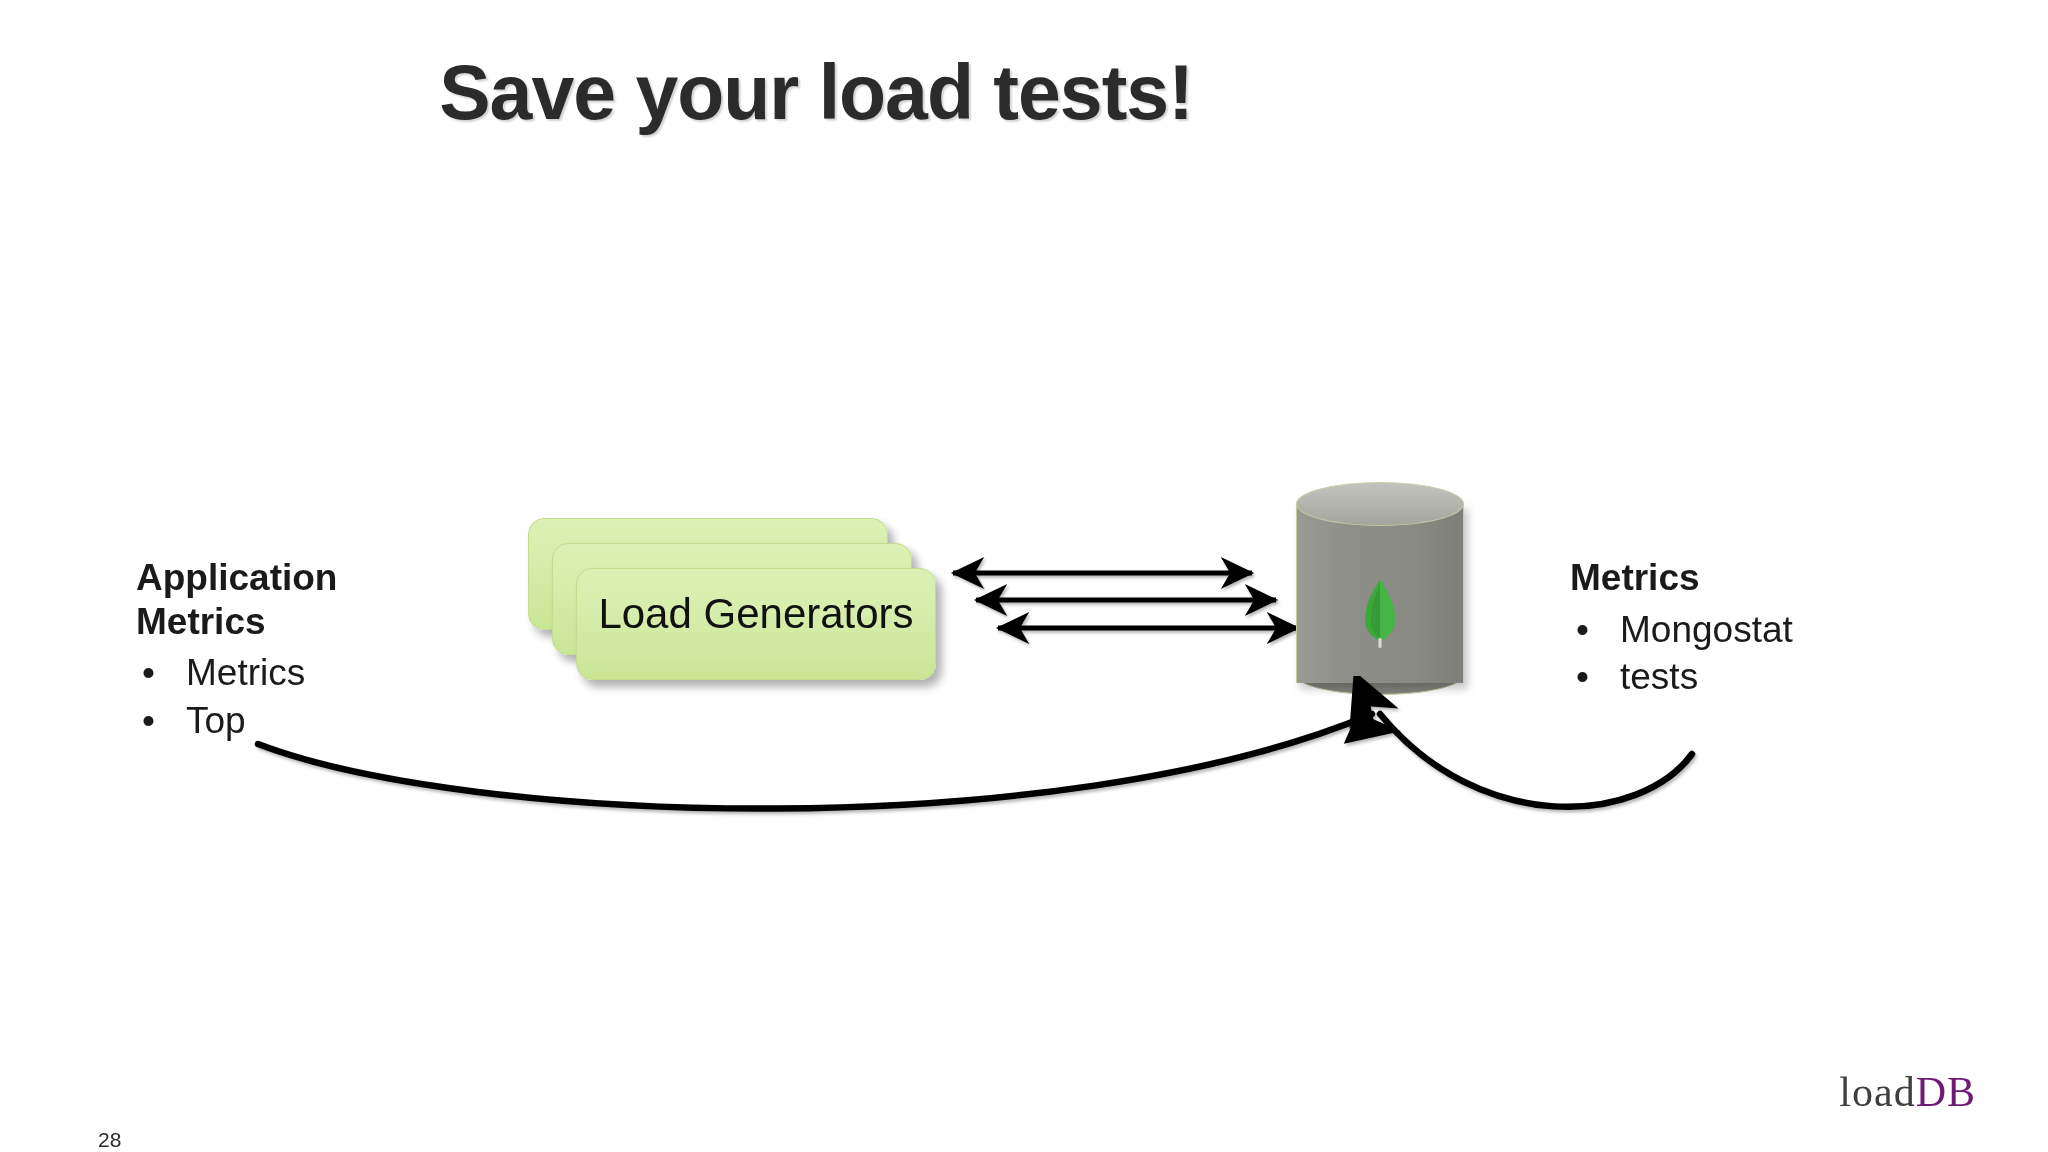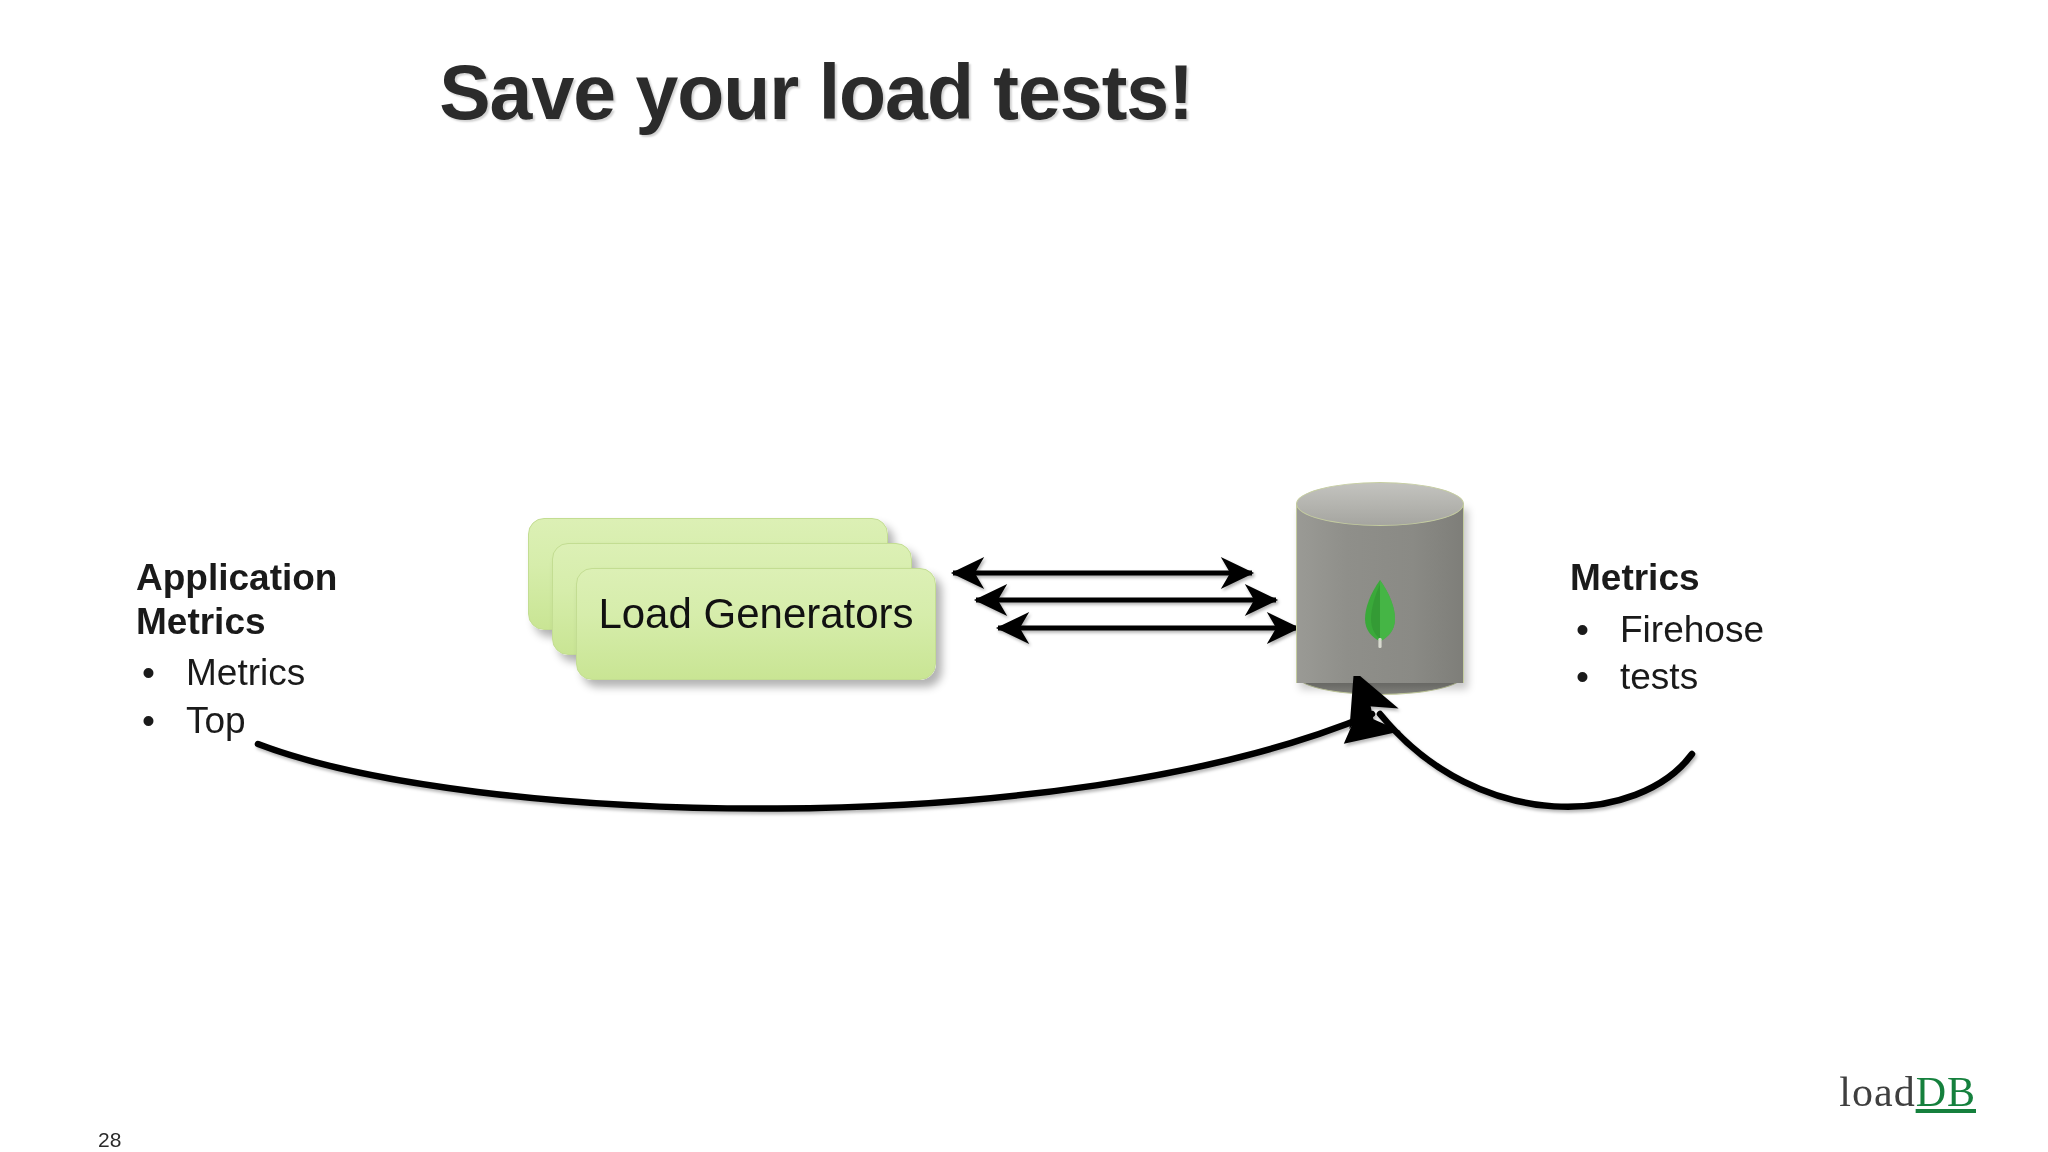--- a/index.html
+++ b/index.html
@@ -192,21 +192,21 @@
   .brand-logo {
     position: absolute;
     right: 72px;
     top: 1068px;
     font-family: "Liberation Serif", serif;
     font-size: 42px;
     letter-spacing: 1px;
     white-space: nowrap;
   }
   .brand-mongo { color: #3f3f3f; }
-  .brand-db    { color: #15803d; text-decoration: underline; }
+  .brand-db    { color: #701a75; }
 </style>
 </head>
 <body>
 
 <div class="slide">
 
   <div class="slide-title">Save your load tests!</div>
 
   <div class="metrics-block left">
     <div class="metrics-heading">
@@ -225,21 +225,21 @@
     </ul>
   </div>
 
   <div class="metrics-block right">
     <div class="metrics-heading">
       <span class="metrics-heading-line">Metrics</span>
     </div>
     <ul class="metrics-list">
       <li>
         <span class="bullet-dot">•</span>
-        <span>Firehose</span>
+        <span>Mongostat</span>
       </li>
       <li>
         <span class="bullet-dot">•</span>
         <span>tests</span>
       </li>
     </ul>
   </div>
 
   <div class="loadgen-stack">
     <div class="lg-box b1"></div>

